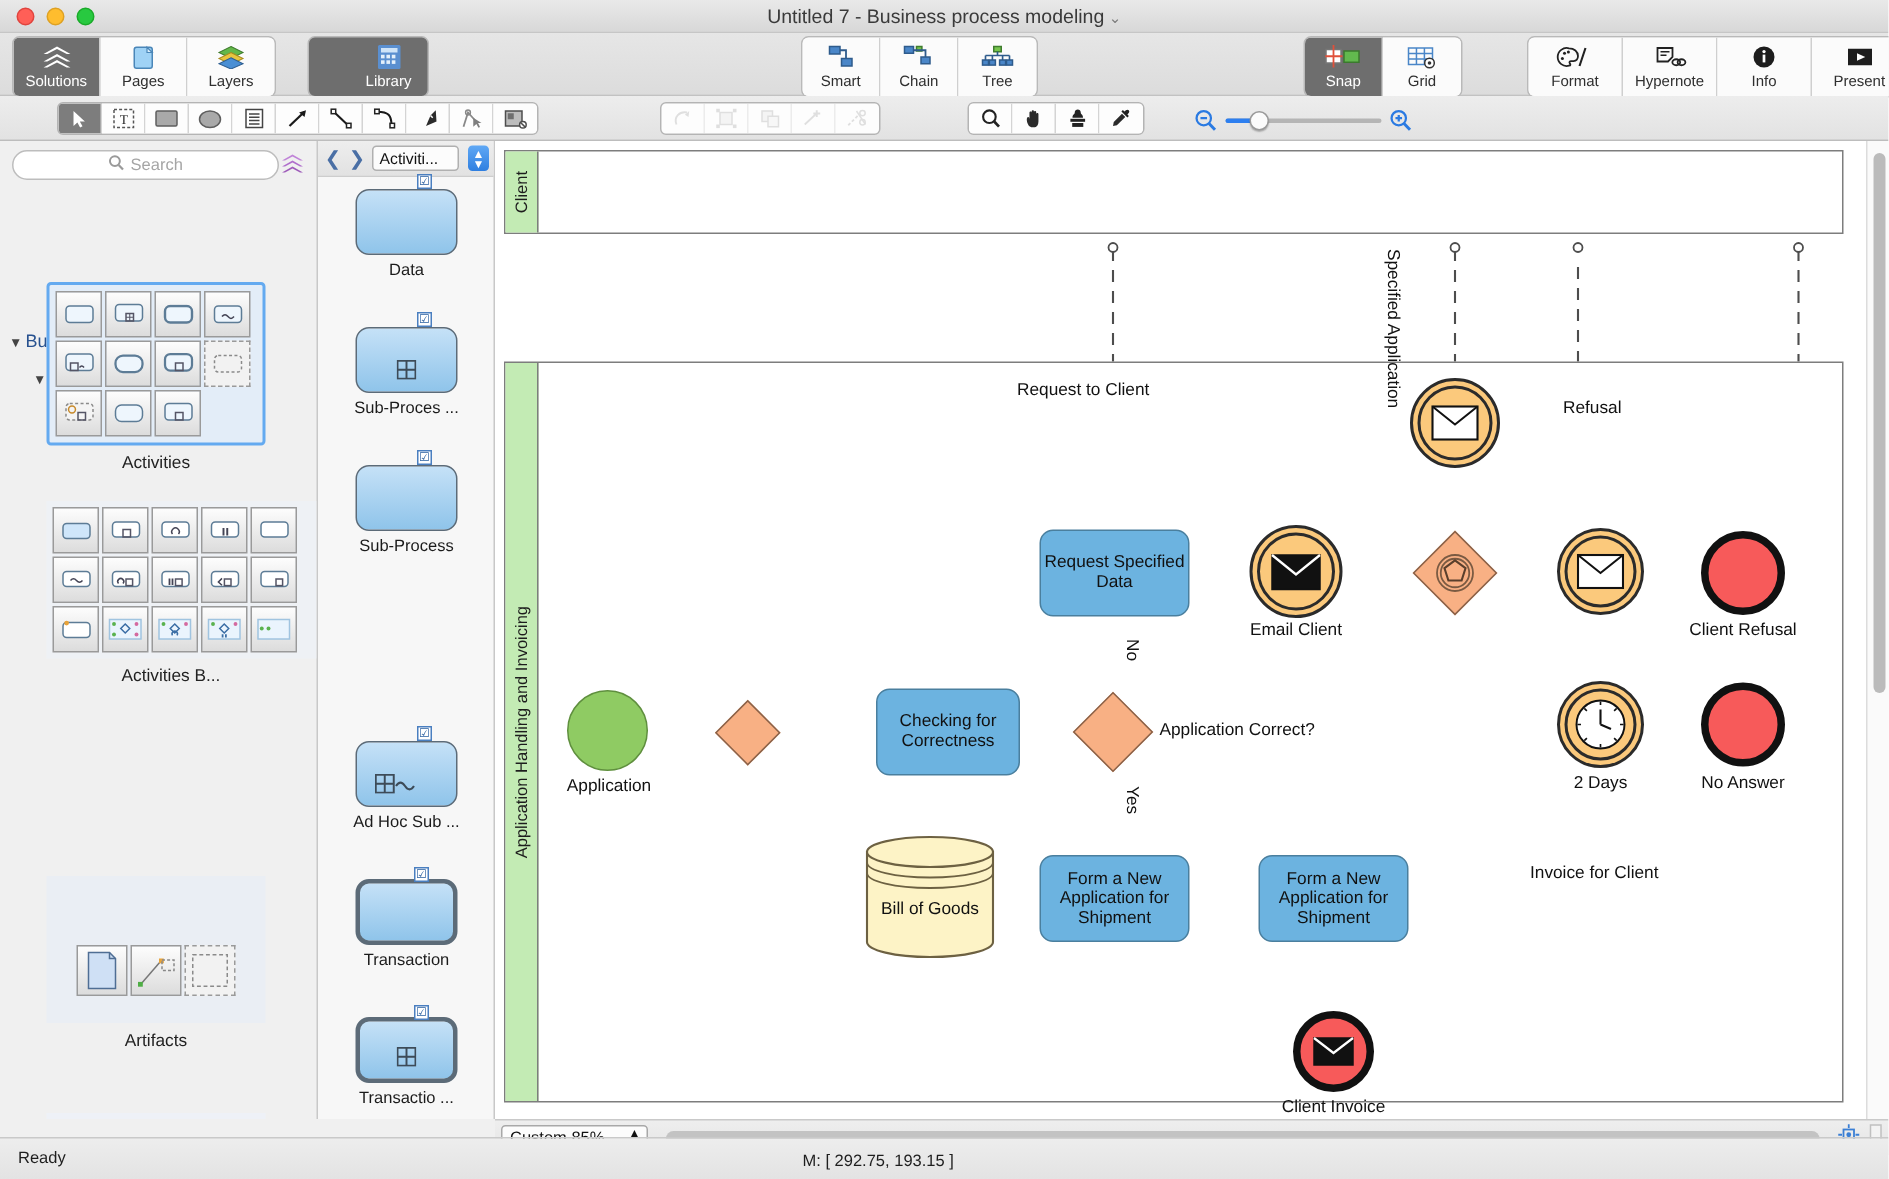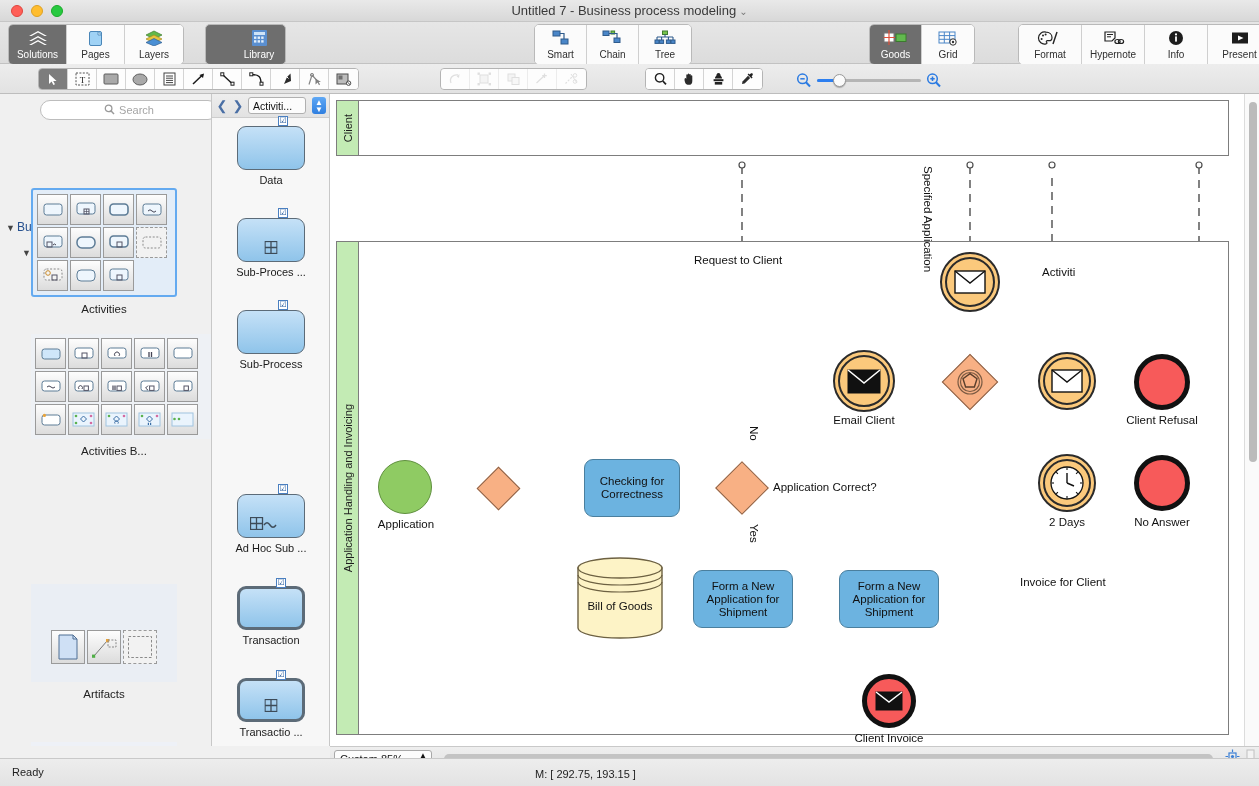--- a/index.html
+++ b/index.html
@@ -77,21 +77,21 @@
   .zs-track { position:absolute; left:22px; top:7px; width:104px; height:3px; background:#b5b5b5; border-radius:2px;}
   .zs-fill  { position:absolute; left:22px; top:7px; width:22px; height:3px; background:#2d7ff0; border-radius:2px;}
   .zs-knob  { position:absolute; left:38px; top:2px; width:13px; height:13px; border-radius:50%;
               background:#fbfbfb; border:1px solid #9a9a9a; box-shadow:0 1px 1px rgba(0,0,0,.25);}
 
   
   .leftpanel {
     position:absolute; left:0; top:94px; width:212px; height:664px;
     background:#f0f0f0; border-right:1px solid #c8c8c8; overflow:hidden;
   }
-  .searchrow { position:absolute; left:8px; top:6px; width:196px; height:15px;margin-left:32px; }
+  .searchrow { position:absolute; left:8px; top:6px; width:196px; height:15px; }
   .searchbox {
     width:178px; height:20px; background:#ffffff; border:1px solid #bdbdbd;
     border-radius:10px; display:flex; align-items:center; justify-content:center;
     font-size:11px; color:#a5a5a5; gap:4px;
   }
   .homeicon { position:absolute; right:0; top:1px; }
   .tree1 { position:absolute; left:6px; top:126px; font-size:12px; color:#27518f; }
   .tree2 { position:absolute; left:22px; top:151px; font-size:12px; color:#27518f; font-weight:bold; }
   .tri { font-size:9px; margin-right:2px; color:#444; }
 
@@ -326,21 +326,21 @@
     <div class="rgroup" style="left:869px;">
       <div class="seg">
         <div class="rbtn active">
           <span class="glyph">
             <svg width="26" height="16" viewBox="0 0 26 16">
                 <rect x="1" y="3" width="10" height="9" fill="#fff" stroke="#777"></rect>
                 <rect x="13" y="4" width="10" height="7.5" fill="#62b94e" stroke="#3b7a2e"></rect>
                 <path d="M6 0 V15 M0.5 7.5 H12" stroke="#e0503a" stroke-width="1.2"></path>
               </svg>
           </span>
-          <span class="lbl">Goods</span>
+          <span class="lbl">Snap</span>
         </div>
         <div class="rbtn">
           <span class="glyph">
             <svg width="22" height="16" viewBox="0 0 22 16">
                 <g stroke="#4a86c8" fill="none" stroke-width="1">
                   <rect x="2" y="2" width="16" height="11"></rect>
                   <path d="M7.3 2 V13 M12.6 2 V13 M2 5.6 H18 M2 9.3 H18"></path>
                 </g>
                 <circle cx="16" cy="12" r="3.2" fill="#fff" stroke="#333"></circle>
                 <circle cx="16" cy="12" r="1.2" fill="#333"></circle>
@@ -1000,20 +1000,23 @@
     <div class="datastore" style="left:246px; top:462px; width:88px; height:84px;">
       <svg width="88" height="84" viewBox="0 0 88 84">
         <path d="M2 12 V72 a42 10 0 0 0 84 0 V12 Z" fill="#fdf3c6" stroke="#6d6142" stroke-width="1.4"></path>
         <ellipse cx="44" cy="12" rx="42" ry="10" fill="#fdf3c6" stroke="#6d6142" stroke-width="1.4"></ellipse>
         <path d="M2 19 a42 10 0 0 0 84 0" fill="none" stroke="#6d6142" stroke-width="1.2"></path>
         <path d="M2 26 a42 10 0 0 0 84 0" fill="none" stroke="#6d6142" stroke-width="1.2"></path>
       </svg>
       <div class="nodelabel" style="left:0; top:44px; width:88px;">Bill of Goods</div>
     </div>
 
+    <div class="node task" style="left:363px; top:259px; width:100px; height:58px;">
+      <span>Request Specified Data</span>
+    </div>
 
     <div class="node interm" style="left:503px; top:256px; width:62px; height:62px; position:absolute;">
       <svg width="34" height="25" viewBox="0 0 34 25" style="position:relative; z-index:2;">
         <rect x="1" y="1" width="32" height="23" fill="#111" stroke="#111"></rect>
         <path d="M1 1 L17 14 L33 1" fill="none" stroke="#fff" stroke-width="1.6"></path>
       </svg>
     </div>
     <div class="nodelabel" style="left:488px; top:320px; width:92px;">Email Client</div>
 
     <div class="node gw" style="left:620px; top:268px; width:40px; height:40px; display:flex; align-items:center; justify-content:center;">
@@ -1071,23 +1074,23 @@
     </div>
 
     <div class="node endcirc" style="left:532px; top:580px; width:54px; height:54px; display:flex; align-items:center; justify-content:center;">
       <svg width="28" height="20" viewBox="0 0 28 20">
         <rect x="1" y="1" width="26" height="18" fill="#111" stroke="#111"></rect>
         <path d="M1 1 L14 11 L27 1" fill="none" stroke="#fff" stroke-width="1.5"></path>
       </svg>
     </div>
     <div class="nodelabel" style="left:505px; top:638px; width:108px;">Client Invoice</div>
 
-    <div class="edgelabel" style="left:348px; top:160px;margin-left:16px;">Request to Client</div>
+    <div class="edgelabel" style="left:348px; top:160px;">Request to Client</div>
     <div class="edgelabel vert" style="left:591px; top:72px; line-height:13px; text-align:left;">Specified Application</div>
-    <div class="edgelabel" style="left:712px; top:172px;">Activiti</div>
+    <div class="edgelabel" style="left:712px; top:172px;">Refusal</div>
     <div class="edgelabel vert" style="left:418px; top:332px;">No</div>
     <div class="edgelabel vert" style="left:418px; top:430px;">Yes</div>
     <div class="edgelabel" style="left:690px; top:482px;">Invoice for Client</div>
 
     <div class="canvas-scroll-v">
       <div class="vthumb"></div>
     </div>
   </div>
 
   <div class="leftbottom"></div>

